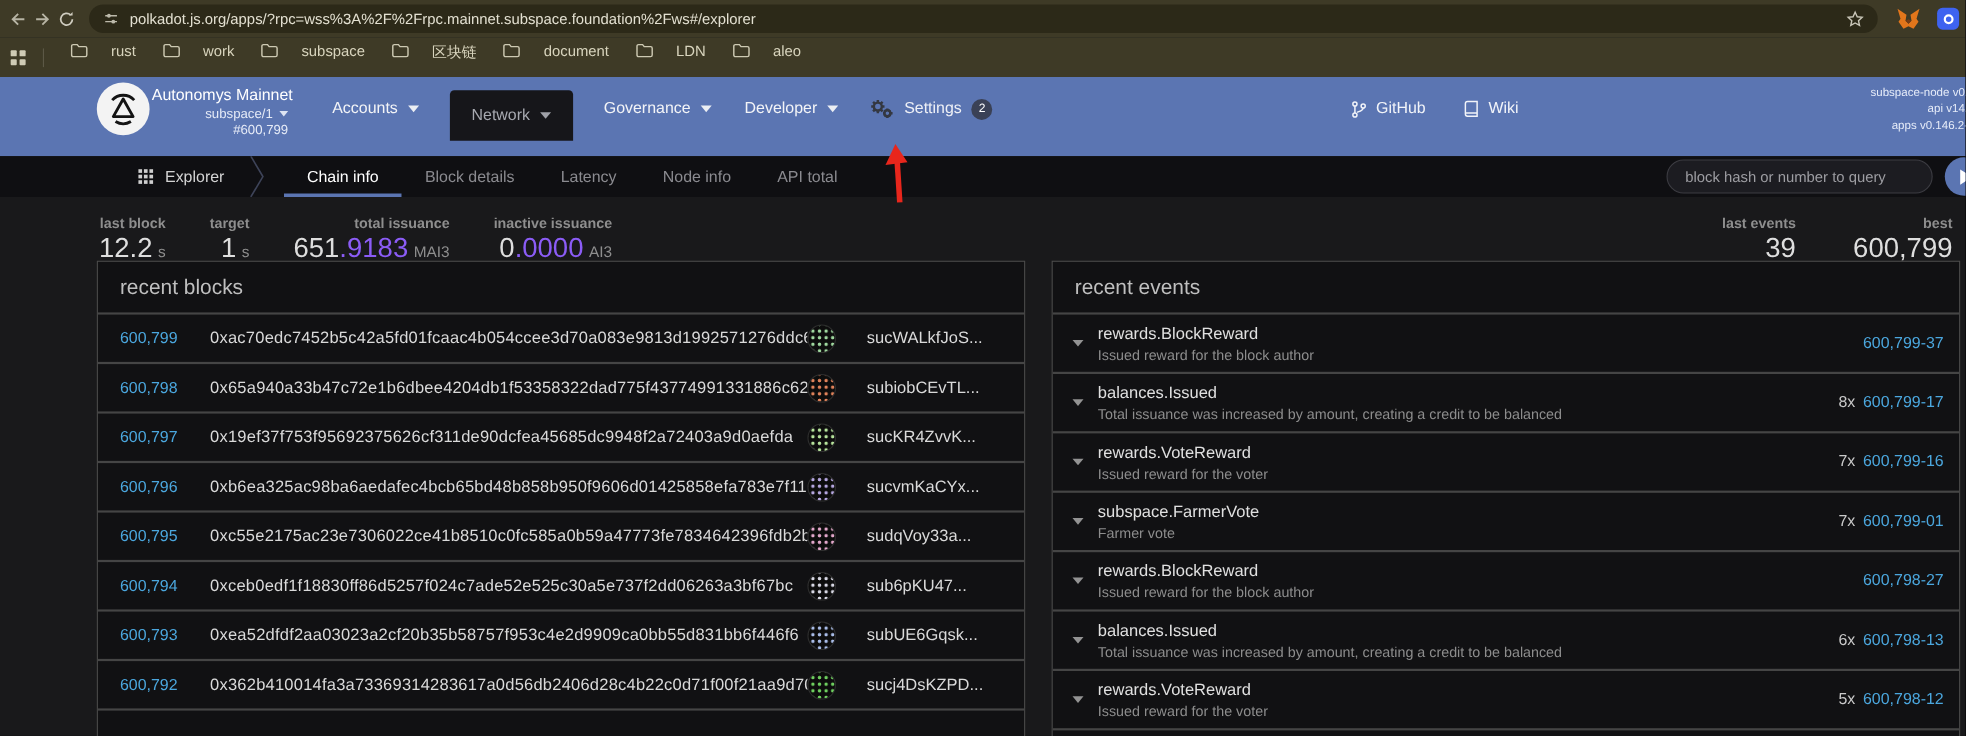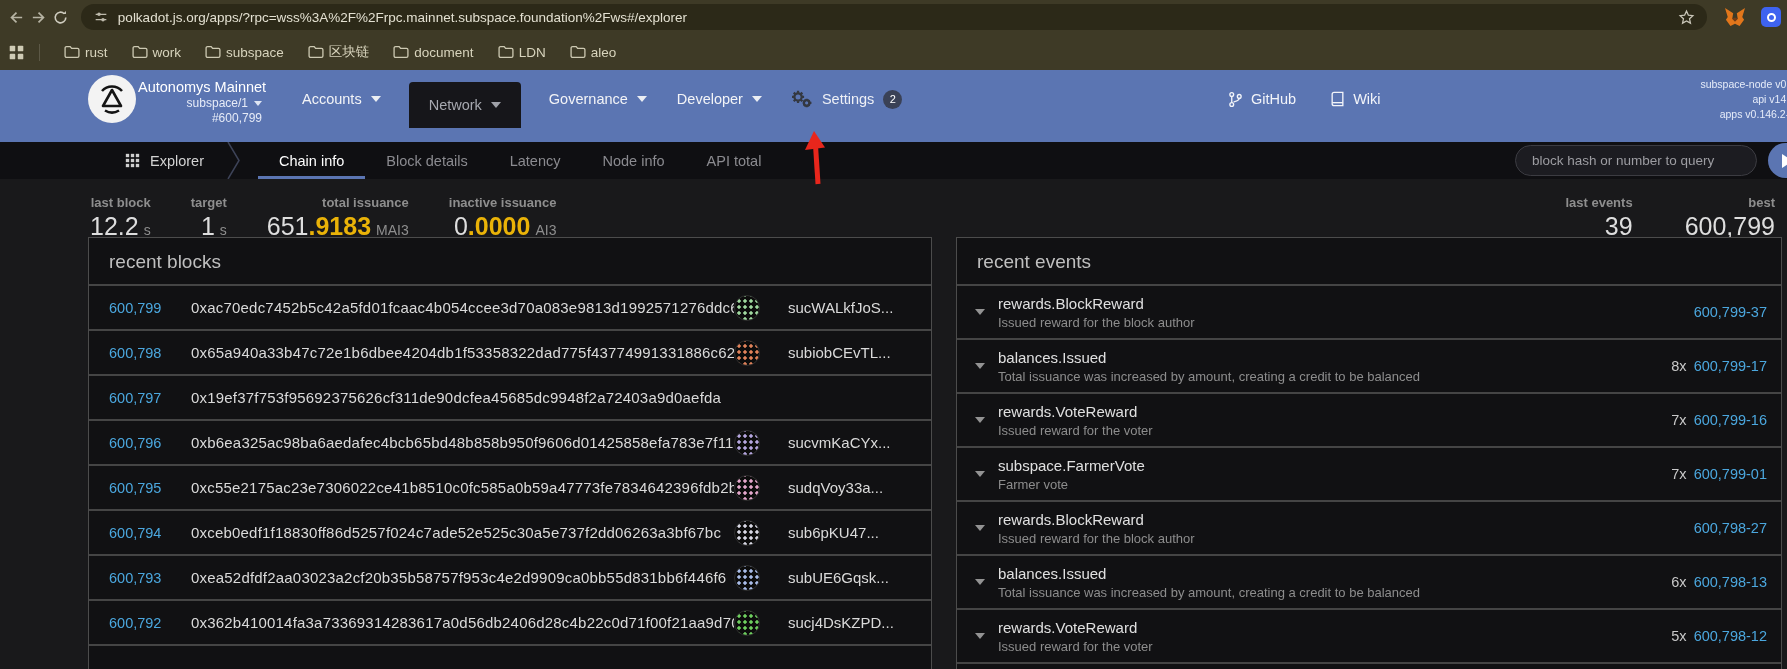--- a/index.html
+++ b/index.html
@@ -15,21 +15,21 @@
   .nav-btn svg { display:block; }
   .url-pill { width:1630px; height:26px; margin-left:9px; background:#2c2918; border-radius:14px;
     display:flex; align-items:center; padding:0 12px; }
   .url-text { flex:1; color:#e3e0d1; font-size:13.5px; margin-left:9px; white-space:nowrap; overflow:hidden; }
   .ext-row { display:flex; align-items:center; gap:15px; margin-left:17px; }
   .ext-blue { width:20px; height:20px; border-radius:5px; background:#3e63f0; display:flex; align-items:center; justify-content:center; }
   .ext-blue i { display:block; width:9px; height:9px; border:2px solid #fff; border-radius:50%; }
   
   .bookmarks { height:36px; background:#3e3a26; display:flex; align-items:center; padding-left:8px; }
   .bm-divider { width:1px; height:17px; background:#5c5846; margin:0 12px 0 14px; }
-  .bm-item { display:flex; align-items:center; gap:5px; padding:0 12px; height:26px; color:#d8d4bd; font-size:13.5px; border-radius:13px; }
+  .bm-item { display:flex; align-items:flex-start; gap:21px; padding:0 12px; height:26px; color:#d8d4bd; font-size:13.5px; border-radius:13px; }
   
   .app-header { position:relative; height:72px; background:#5b75b2; color:#fff; }
   .logo { position:absolute; left:88px; top:5px; width:48px; height:48px; border-radius:50%; background:#f3f3f3;
     display:flex; align-items:center; justify-content:center; }
   .chain-block { position:absolute; left:138px; top:8px; width:124px; text-align:right; line-height:1.25; }
   .chain-name { font-size:14.5px; color:#fff; white-space:nowrap; }
   .chain-sub { font-size:12px; color:#e6ebf7; display:flex; justify-content:flex-end; align-items:center; gap:6px; }
   .chain-best { font-size:12px; color:#e6ebf7; }
   .main-nav { position:absolute; left:300px; top:0; height:58px; display:flex; align-items:center; gap:26px; }
   .nav-item { display:flex; align-items:center; gap:9px; height:58px; padding:0 2px; font-size:14.5px; color:#f3f4f7; cursor:pointer; }
@@ -57,21 +57,21 @@
   .play-glyph { width:0; height:0; border-top:7px solid transparent; border-bottom:7px solid transparent; border-left:11px solid #fff; margin-left:4px; }
   
   .annotation-arrow { position:absolute; left:798px; top:130px; z-index:40; }
   
   .stats-row { position:relative; height:56px; margin-top:16px; }
   .stats-left { position:absolute; left:90px; top:0; display:flex; gap:40px; }
   .stats-right { position:absolute; right:12px; top:0; display:flex; gap:52px;text-align:center; }
   .stat { display:flex; flex-direction:column; align-items:flex-end; }
   .stat-label { font-size:13px; font-weight:bold; color:#8e8e8e; margin-bottom:3px; white-space:nowrap; }
   .stat-value { display:flex; align-items:baseline; font-size:25px; color:#dedede; line-height:1.05; white-space:nowrap; }
-  .stat-dim { color:#eab308;font-weight:bold; }
+  .stat-dim { color:#8b5cf6; }
   .stat-unit { font-size:14px; color:#8e8e8e; margin-left:5px; }
   
   .panel { position:absolute; top:237px; bottom:-2px; background:#111113; border:1px solid #4c4c4c; overflow:hidden; }
   .panel-blocks { left:88px; width:844px; }
   .panel-events { left:956px; width:826px; }
   .panel-title { height:48px; line-height:48px; padding-left:20px; font-size:19px; color:#bfbfbf; border-bottom:2px solid #454545; }
   .block-row { height:45px; display:flex; align-items:center; border-bottom:2px solid #454545; }
   .block-num { width:102px; padding-left:20px; font-size:14.5px; color:#4ba7de; cursor:pointer; }
   .block-hash { flex:1; font-size:15px; color:#dadada; letter-spacing:.2px; white-space:nowrap; overflow:hidden; }
   .block-author { width:197px; display:flex; align-items:center; gap:10px; }
@@ -370,20 +370,24 @@
     <span class="block-num">600,798</span>
     <span class="block-hash">0x65a940a33b47c72e1b6dbee4204db1f53358322dad775f43774991331886c62f</span>
     <span class="block-author">
       <span class="identicon" style="--c: #e0825a;"></span>
       <span class="author-name">subiobCEvTL...</span>
     </span>
   </div>
         <div class="block-row">
     <span class="block-num">600,797</span>
     <span class="block-hash">0x19ef37f753f95692375626cf311de90dcfea45685dc9948f2a72403a9d0aefda</span>
+    <span class="block-author">
+      <span class="identicon" style="--c: #b6e39c;"></span>
+      <span class="author-name">sucKR4ZvvK...</span>
+    </span>
   </div>
         <div class="block-row">
     <span class="block-num">600,796</span>
     <span class="block-hash">0xb6ea325ac98ba6aedafec4bcb65bd48b858b950f9606d01425858efa783e7f11</span>
     <span class="block-author">
       <span class="identicon" style="--c: #b5a6df;"></span>
       <span class="author-name">sucvmKaCYx...</span>
     </span>
   </div>
         <div class="block-row">

